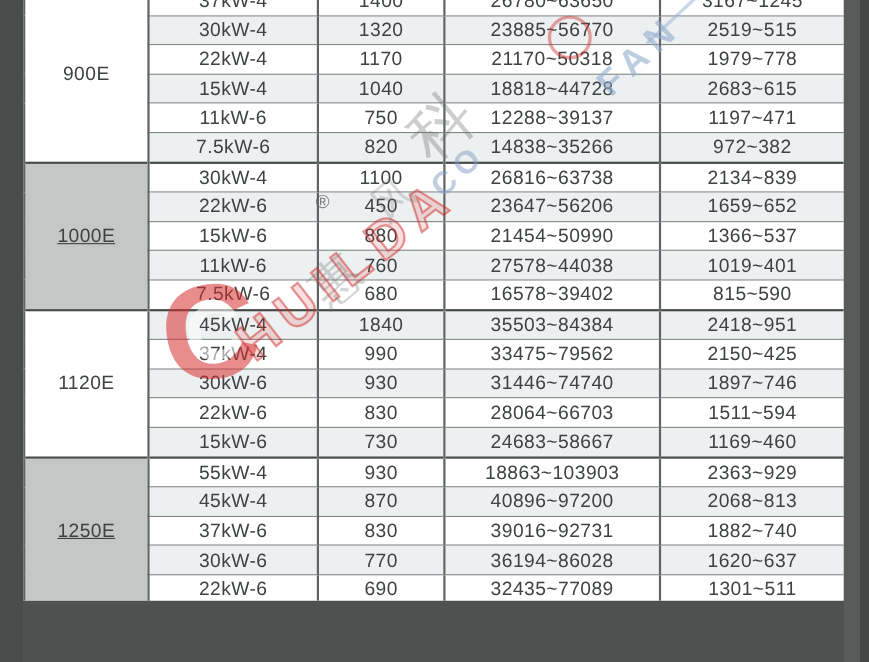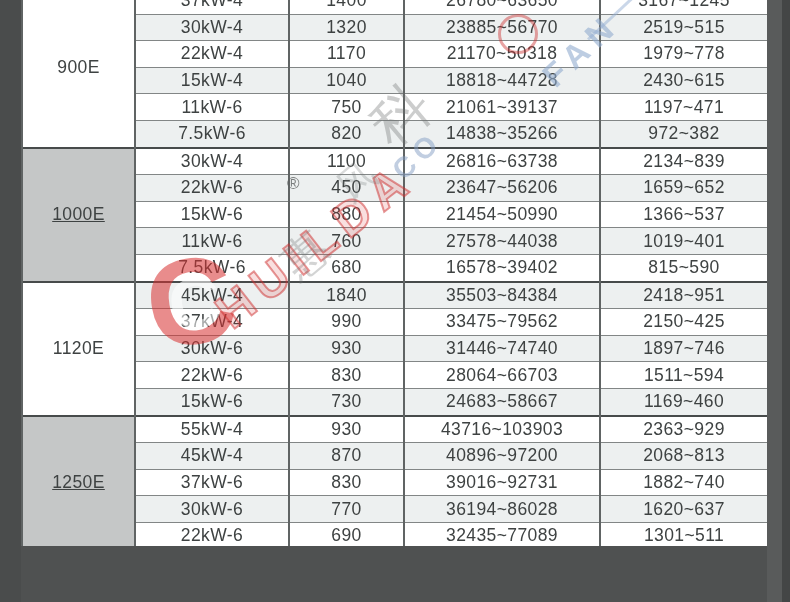--- a/index.html
+++ b/index.html
@@ -95,26 +95,26 @@
           <tr>
             <td>22kW-4</td>
             <td>1170</td>
             <td>21170~50318</td>
             <td>1979~778</td>
           </tr>
           <tr class="alt">
             <td>15kW-4</td>
             <td>1040</td>
             <td>18818~44728</td>
-            <td>2430~615</td>
+            <td>2683~615</td>
           </tr>
           <tr>
             <td>11kW-6</td>
             <td>750</td>
-            <td>21061~39137</td>
+            <td>12288~39137</td>
             <td>1197~471</td>
           </tr>
           <tr class="alt">
             <td>7.5kW-6</td>
             <td>820</td>
             <td>14838~35266</td>
             <td>972~382</td>
           </tr>
           <tr class="sec">
             <td rowspan="5" class="model-gray">1000E</td>
@@ -175,21 +175,21 @@
           <tr class="alt">
             <td>15kW-6</td>
             <td>730</td>
             <td>24683~58667</td>
             <td>1169~460</td>
           </tr>
           <tr class="sec">
             <td rowspan="5" class="model-gray">1250E</td>
             <td>55kW-4</td>
             <td>930</td>
-            <td>43716~103903</td>
+            <td>18863~103903</td>
             <td>2363~929</td>
           </tr>
           <tr class="alt">
             <td>45kW-4</td>
             <td>870</td>
             <td>40896~97200</td>
             <td>2068~813</td>
           </tr>
           <tr>
             <td>37kW-6</td>

